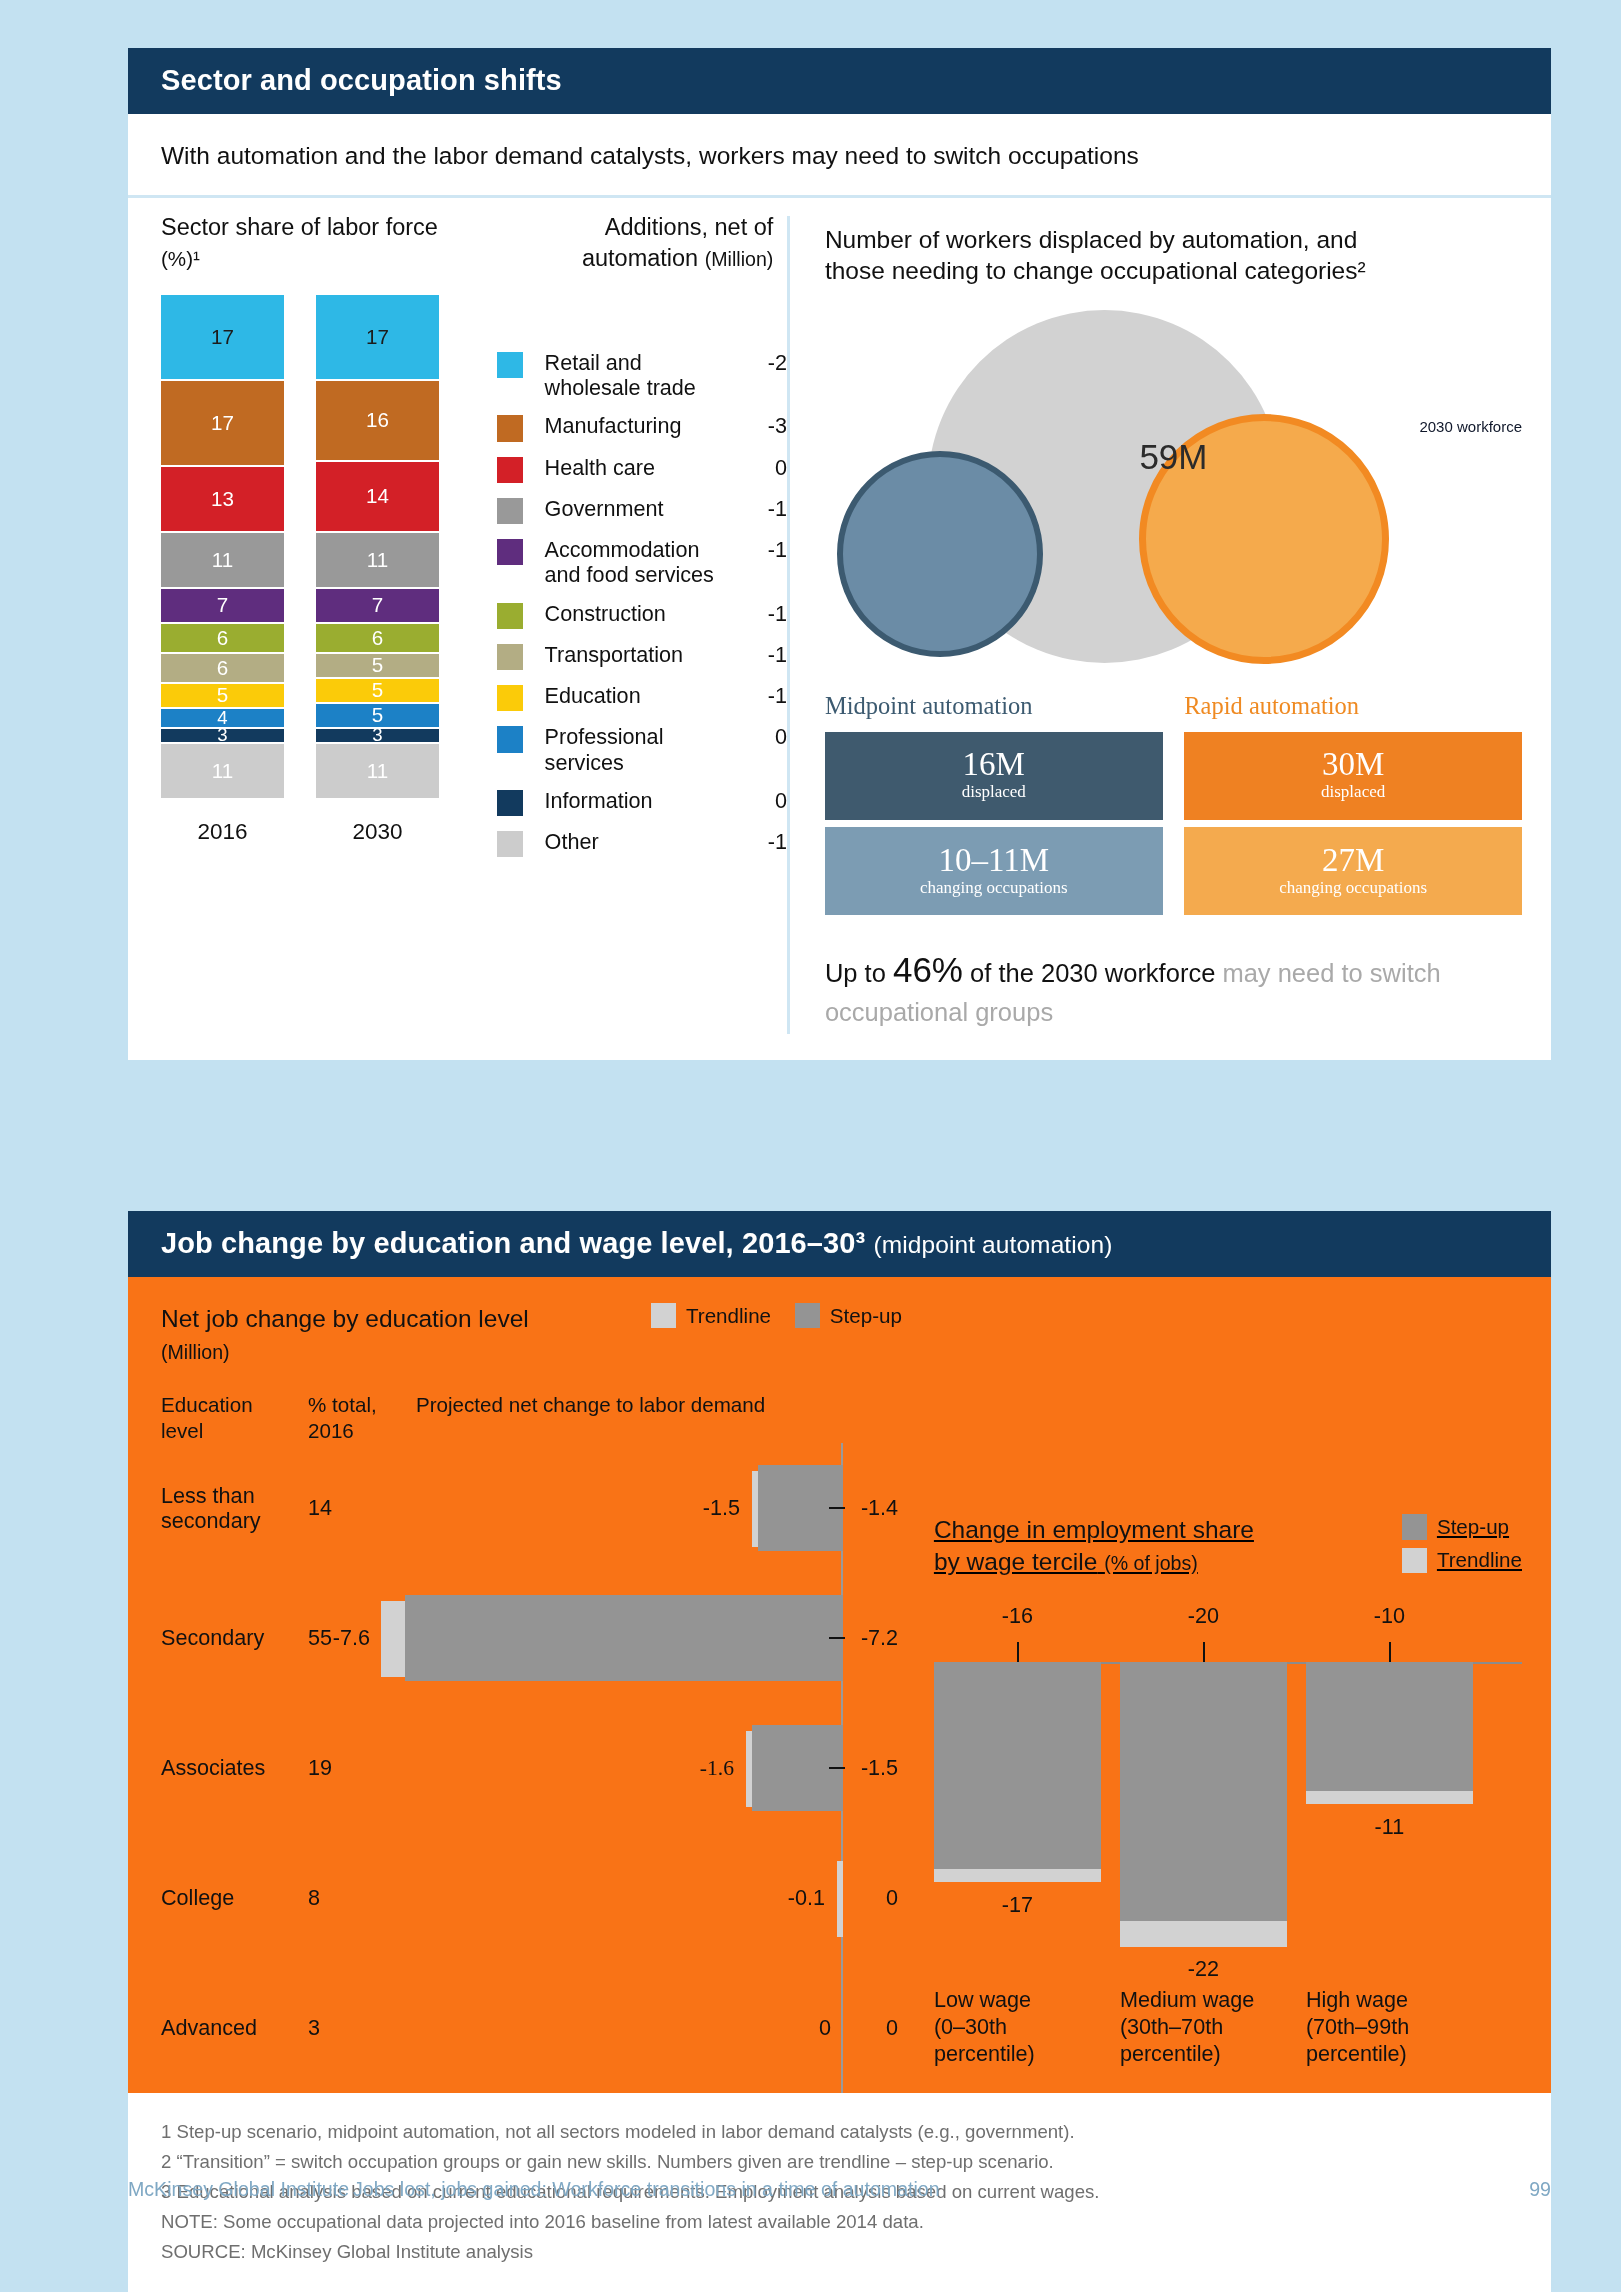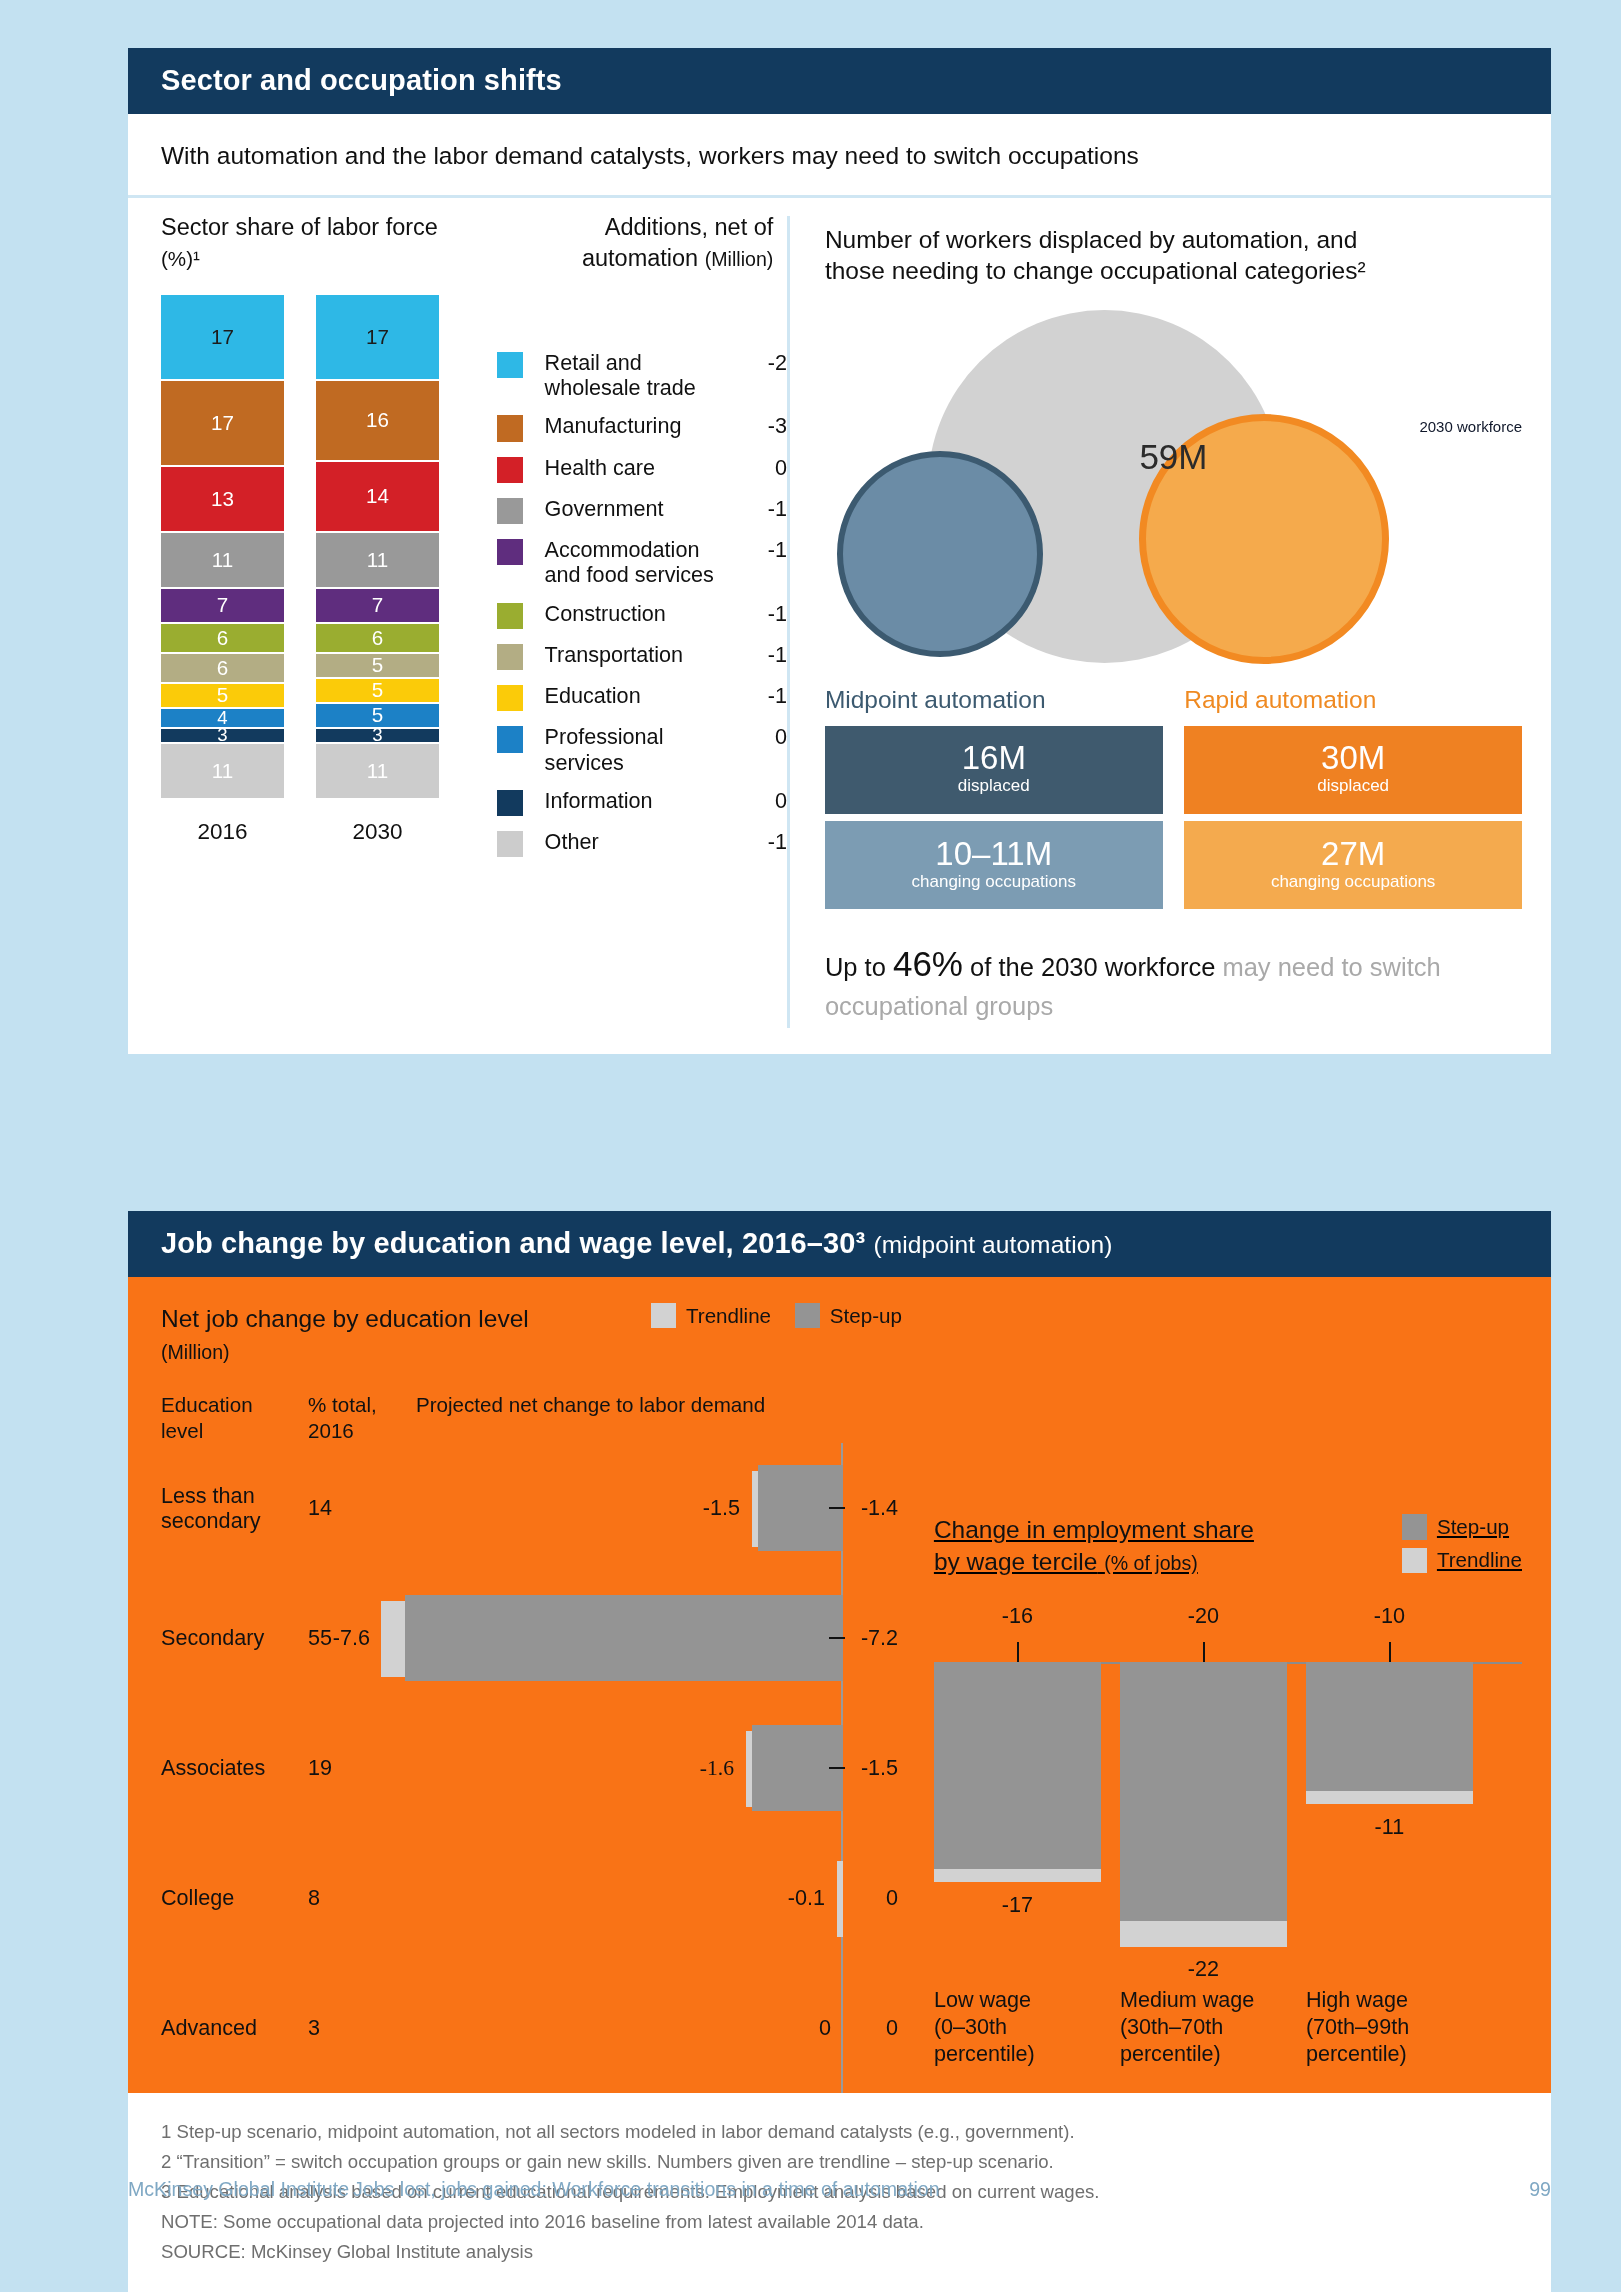--- a/index.html
+++ b/index.html
@@ -60,21 +60,21 @@
   .bubbles{position:relative;height:382px;margin-top:15.7px;}
   .bubble{position:absolute;border-radius:50%;}
   .b-grey{background:#d2d2d2;}
   .b-blue{background:#6b8ca6;border:6.9px solid #3c5a70;box-sizing:border-box;}
   .b-orange{background:#f5a councils;}
   .b-orange{background:#f5aa4c;border:7.8px solid #f28a22;box-sizing:border-box;}
   .b-cap{position:absolute;text-align:center;width:100%;}
   .b-cap .t1{font-size:15px;color:#0f172a;text-align:right;}
   .b-cap .t2{font-size:35px;color:#2b2b2b;margin-top:2px;}
 
-  .scen-row{display:flex;gap:21.6px;margin-top:2px;}
+  .scen-row{display:flex;gap:21.6px;margin-top:8px;font-family:Liberation Serif, serif;}
   .scen{flex:1;}
   .scen-h{font-size:24.5px;padding-bottom:11.8px;}
   .sh-mid{color:#3c5a70;}
   .sh-rap{color:#ef8a22;}
   .statbox{color:#fff;text-align:center;padding:15.7px 0 17.6px 0;margin-bottom:7.8px;}
   .statbox .big{font-size:33px;line-height:1.05;}
   .statbox .small{font-size:17px;}
   .sb-mid-d{background:#3f5a6e;}
   .sb-mid-l{background:#7c9cb3;}
   .sb-rap-d{background:#ef8122;}

